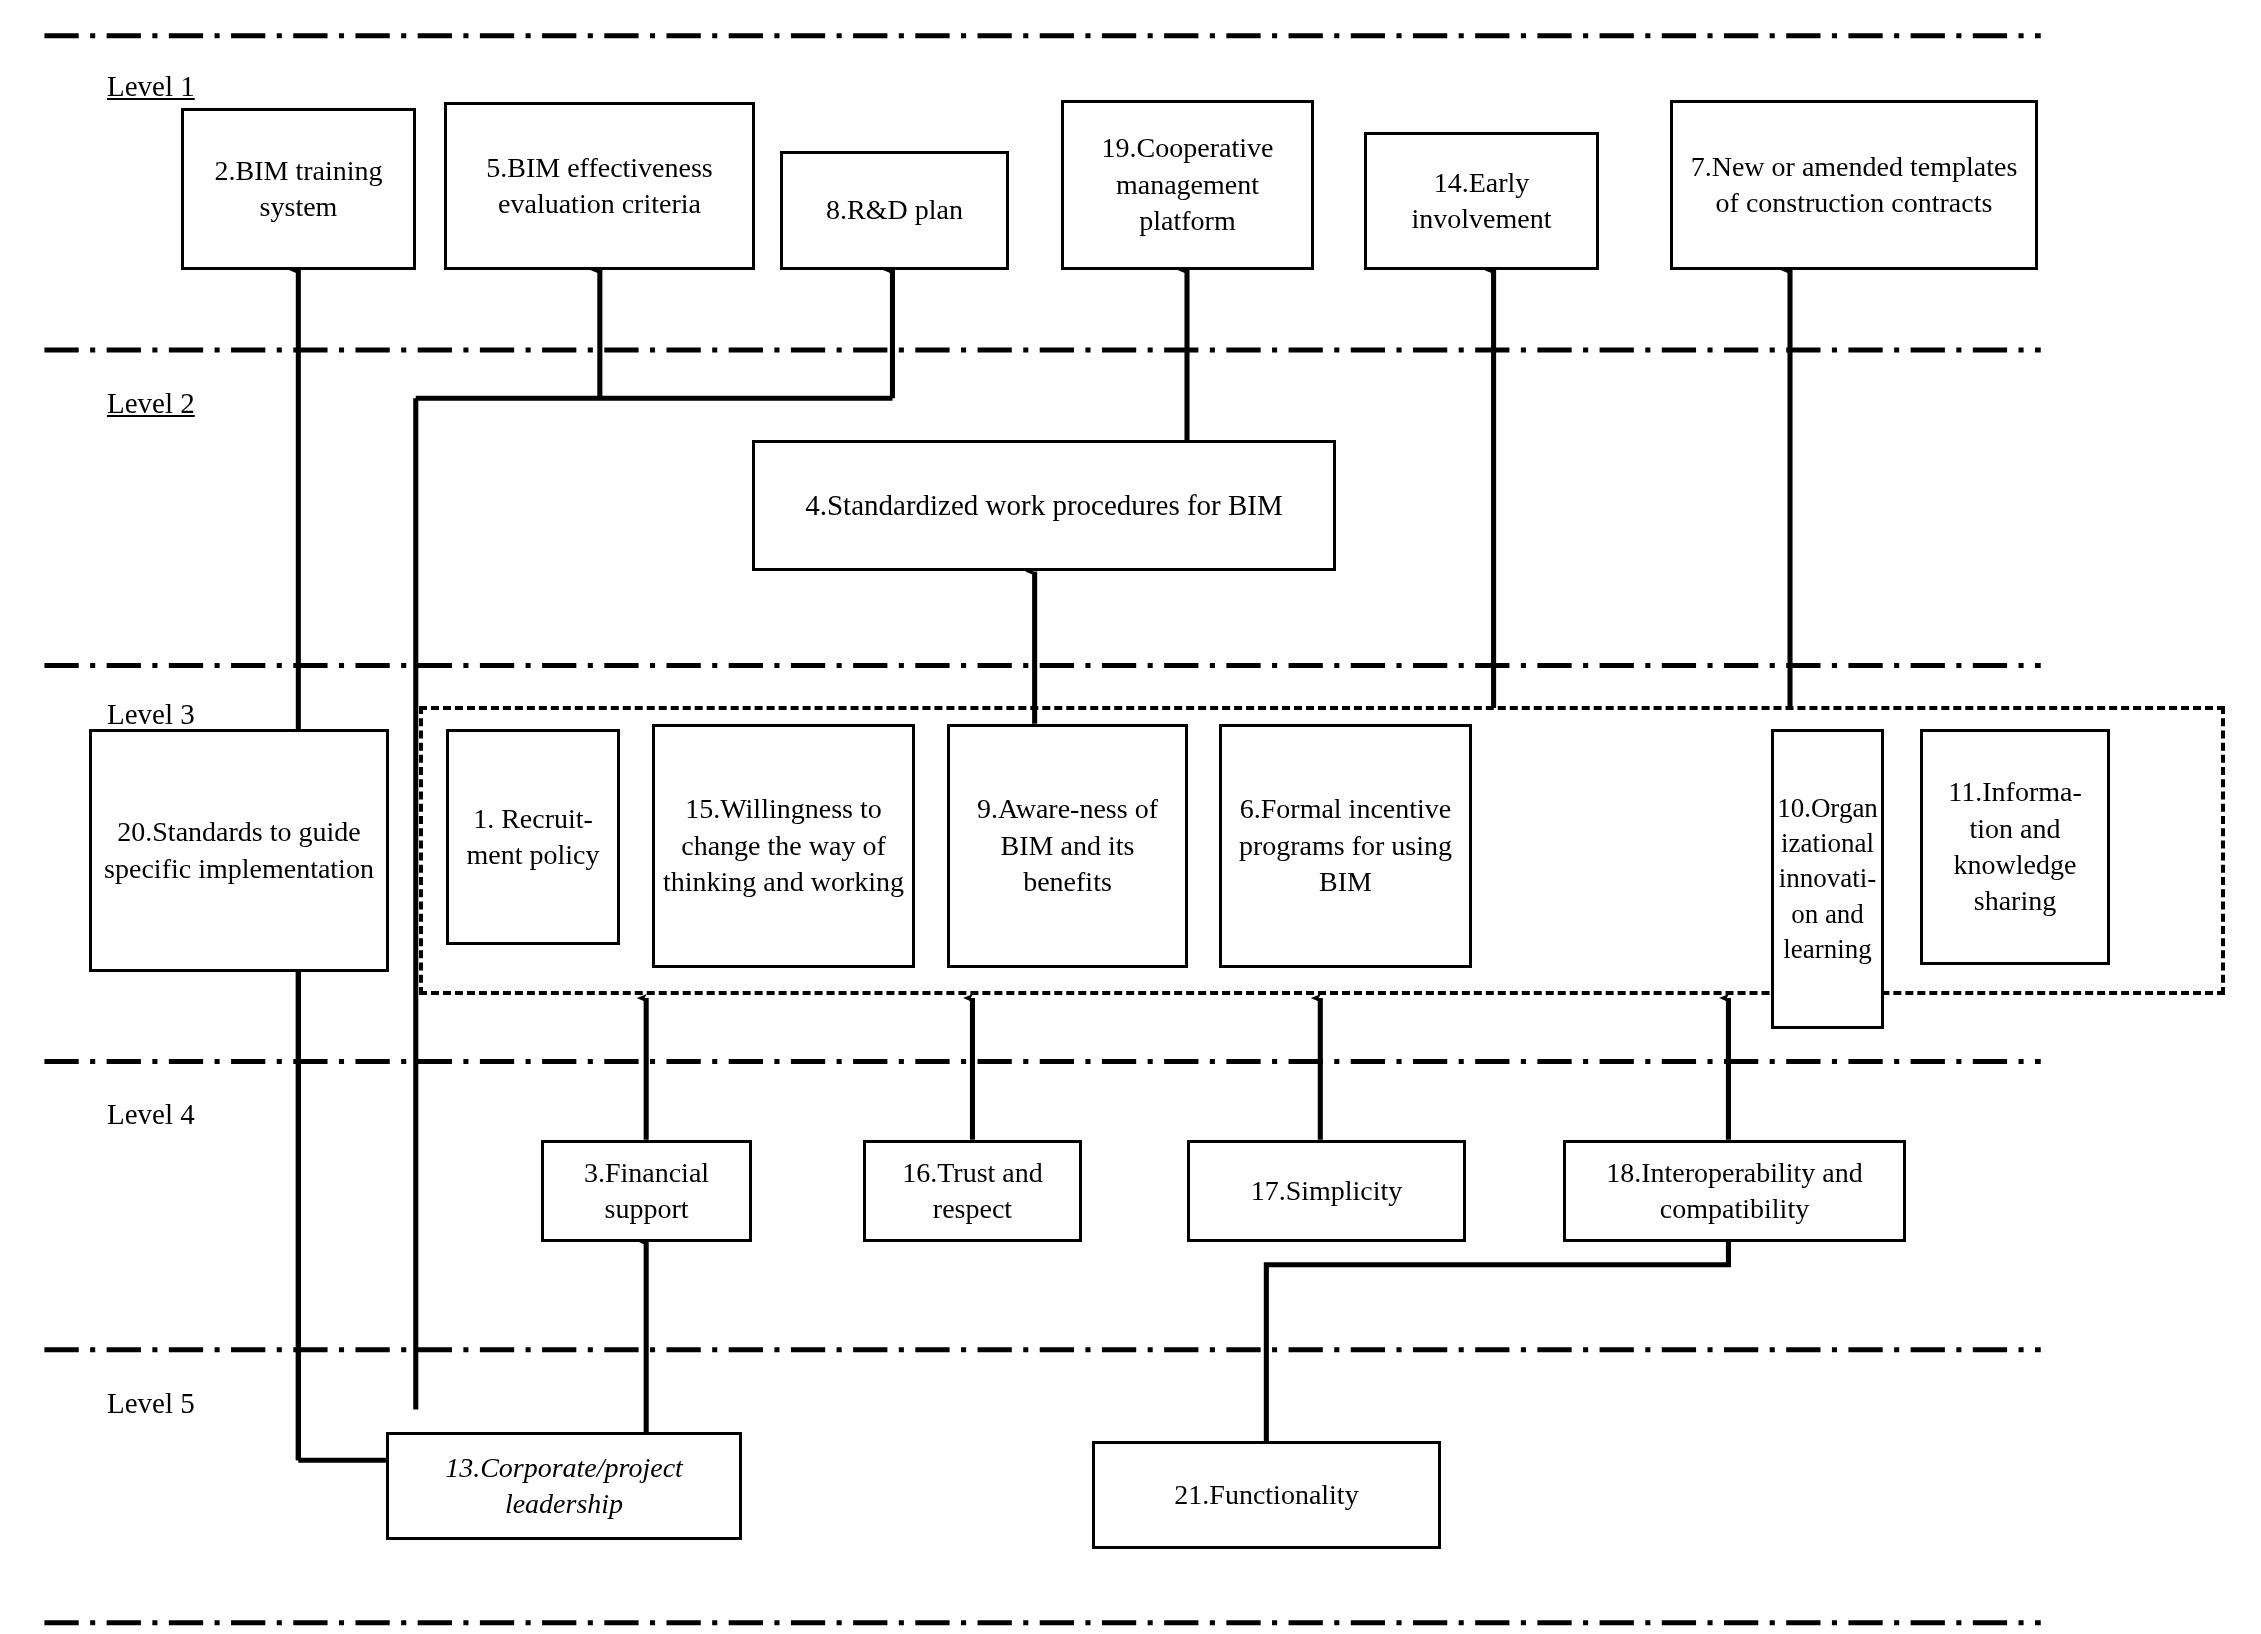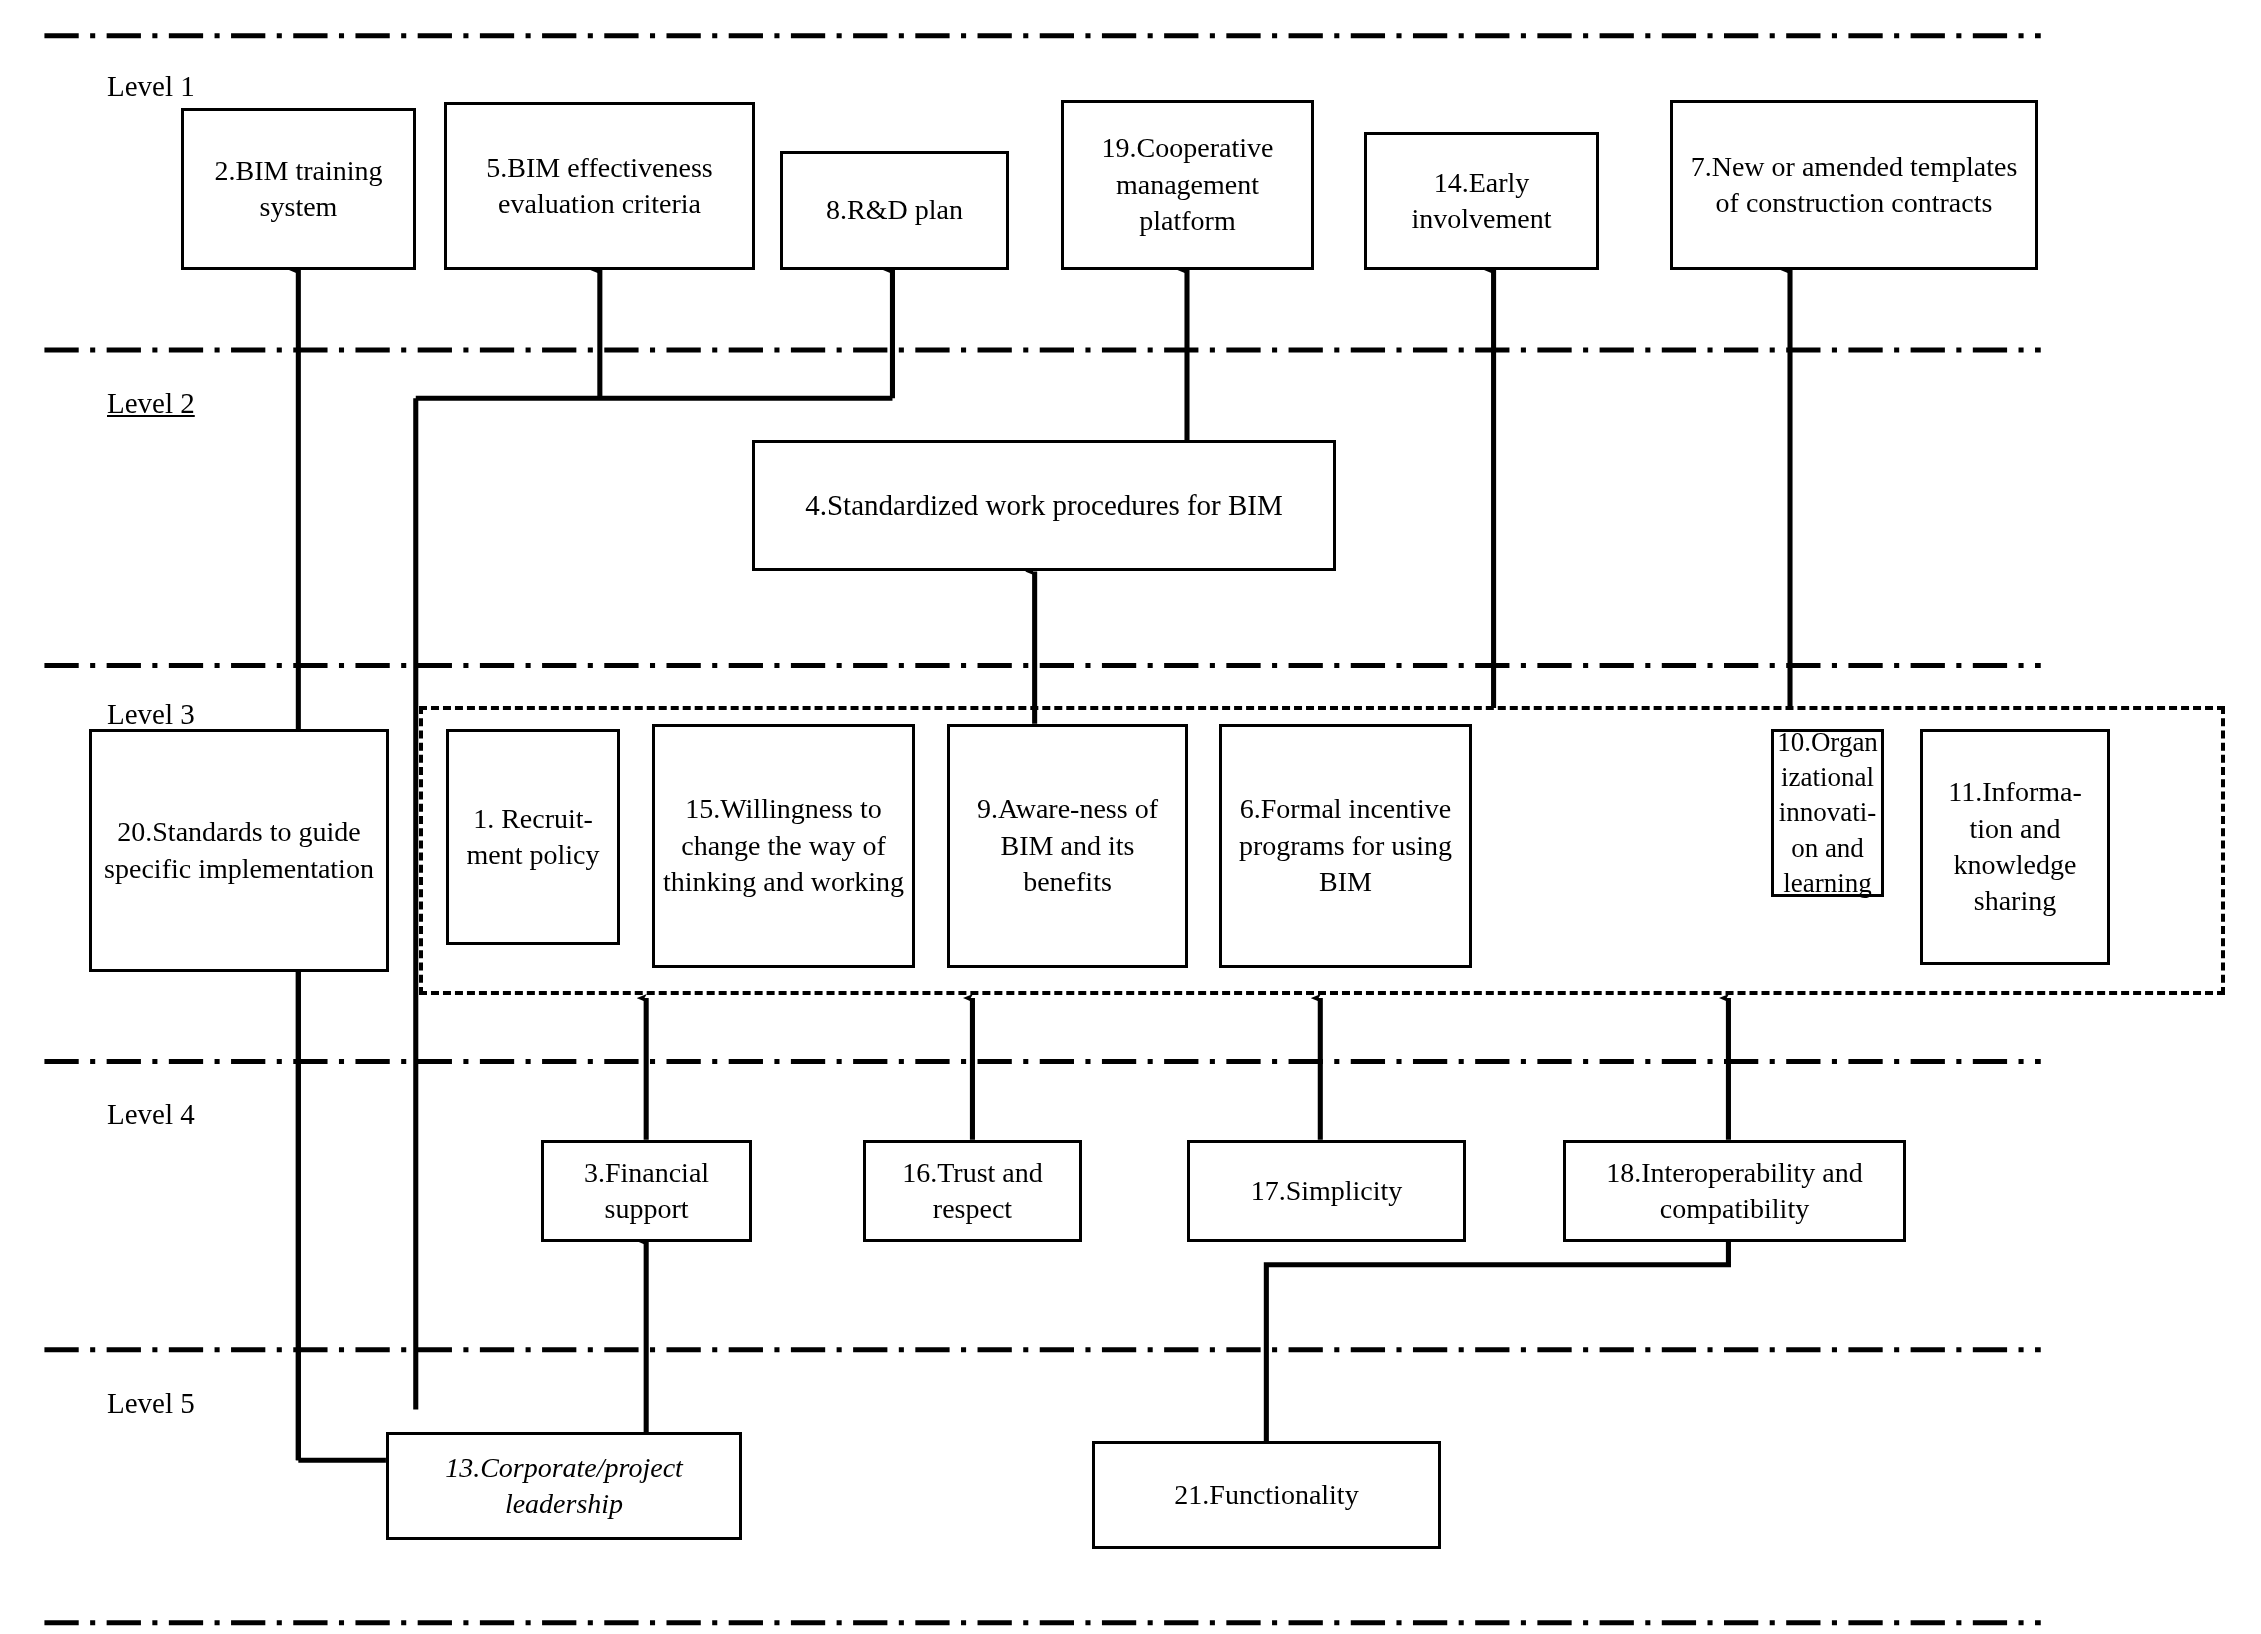--- a/index.html
+++ b/index.html
@@ -64,21 +64,21 @@
       <path d="M2080,1795 L2080,1572" marker-end="url(#ah)"></path>
 
       <path d="M2723,1795 L2723,1572" marker-end="url(#ah)"></path>
 
       <path d="M1995,2270 L1995,1992 L2723,1992 L2723,1885"></path>
 
       <path d="M1018,2300 L1018,1955" marker-end="url(#ah)"></path>
     </g>
   </svg>
 
-  <div class="lvl" style="left:107px;top:70px;">Level 1</div>
+  <div class="lvl" style="left:107px;top:70px;text-decoration:underline;">Level 1</div>
   <div class="lvl" style="left:107px;top:387px;text-decoration:underline;">Level 2</div>
   <div class="lvl" style="left:107px;top:698px;">Level 3</div>
   <div class="lvl" style="left:107px;top:1098px;">Level 4</div>
   <div class="lvl" style="left:107px;top:1387px;">Level 5</div>
 
   <div class="dashgroup" style="left:419px;top:706px;width:1806px;height:289px;"></div>
 
   <div class="node" style="left:181px;top:108px;width:235px;height:162px;font-size:28px;">2.BIM training system</div>
 
   <div class="node" style="left:444px;top:102px;width:311px;height:168px;font-size:28px;">5.BIM effectiveness evaluation criteria</div>
@@ -97,21 +97,21 @@
 
   <div class="node" style="left:446px;top:729px;width:174px;height:216px;font-size:28px;">1. Recruit-ment policy</div>
 
   <div class="node" style="left:652px;top:724px;width:263px;height:244px;font-size:28px;">15.Willingness to change the way of thinking and working</div>
 
   <div class="node" style="left:947px;top:724px;width:241px;height:244px;font-size:28px;">9.Aware-ness of BIM and its benefits</div>
 
   <div class="node" style="left:1219px;top:724px;width:253px;height:244px;font-size:28px;">6.Formal incentive programs for using BIM</div>
 
 
-  <div class="node" style="left:1771px;top:729px;width:113px;height:168px;font-size:27px;">10.Organ izational innovati-on and learning</div>
+  <div class="node" style="left:1771px;top:729px;width:113px;height:300px;font-size:27px;">10.Organ izational innovati-on and learning</div>
 
   <div class="node" style="left:1920px;top:729px;width:190px;height:236px;font-size:28px;">11.Informa-tion and knowledge sharing</div>
 
   <div class="node" style="left:541px;top:1140px;width:211px;height:102px;font-size:28px;">3.Financial support</div>
 
   <div class="node" style="left:863px;top:1140px;width:219px;height:102px;font-size:28px;">16.Trust and respect</div>
 
   <div class="node" style="left:1187px;top:1140px;width:279px;height:102px;font-size:28px;">17.Simplicity</div>
 
   <div class="node" style="left:1563px;top:1140px;width:343px;height:102px;font-size:28px;">18.Interoperability and compatibility</div>

